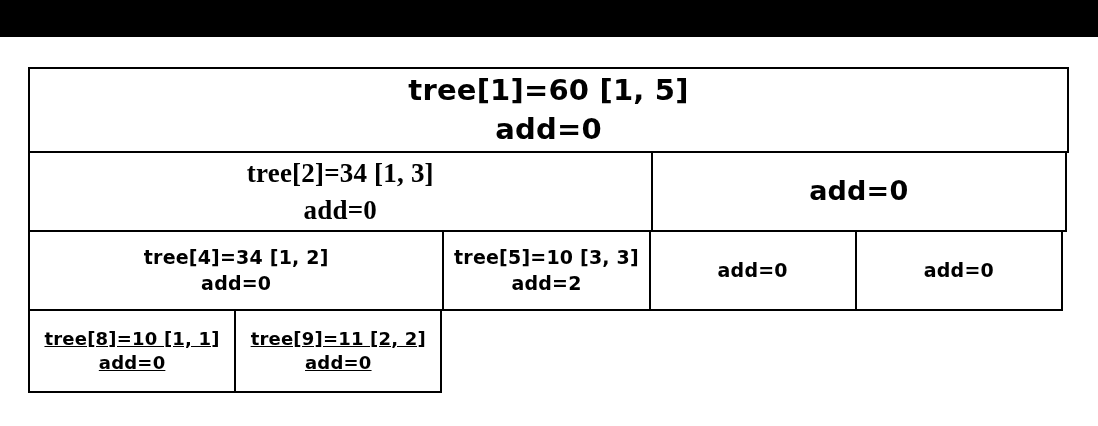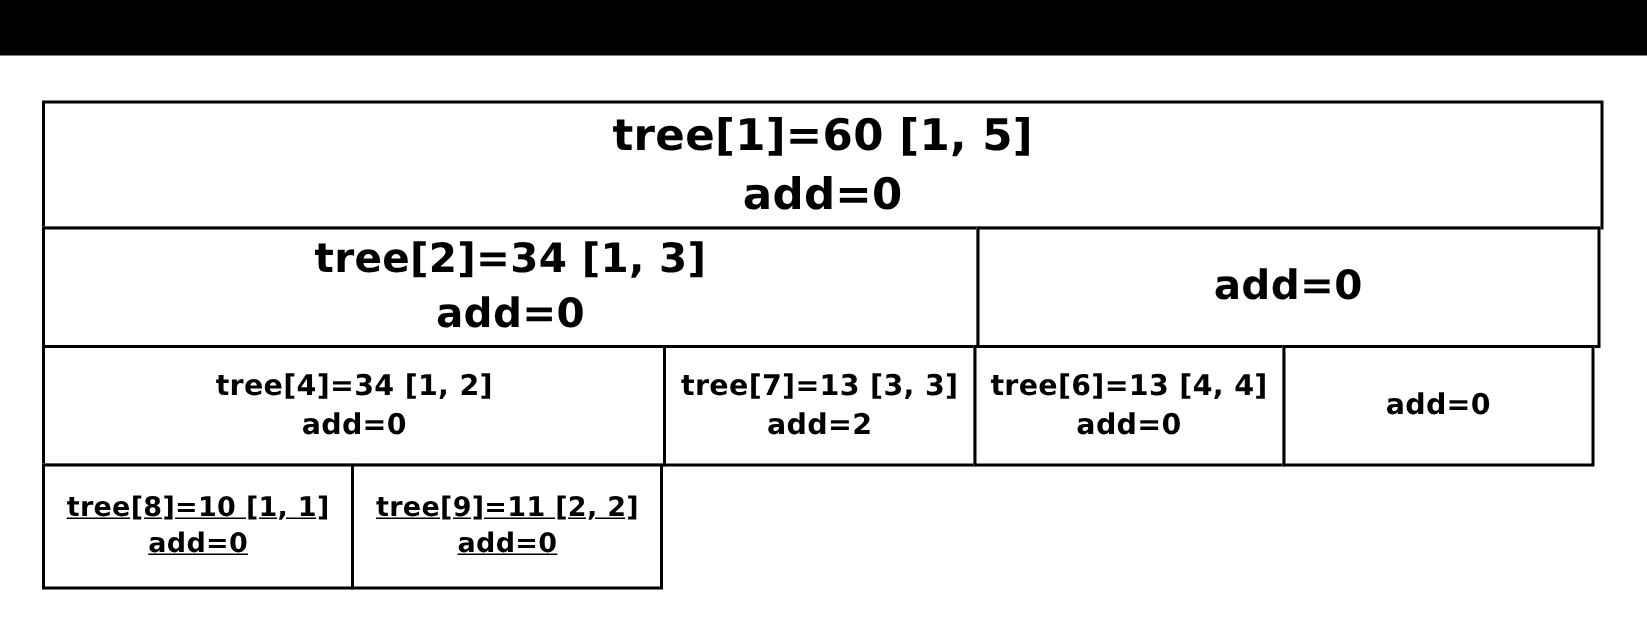--- a/index.html
+++ b/index.html
@@ -46,21 +46,21 @@
     align-items: center;
     text-align: center;
     white-space: nowrap;
     overflow: hidden;
     padding: 2px 4px;
   }
   .cell + .cell {
     margin-left: -2px; 
   }
   .w5 { width: 100%; }
-  .w3 { width: 60%; }
+  .w3 { width: 60%; font-family: Liberation Serif, serif; }
   .w2 { width: 40%; }
   .w1 { width: 20%; }
 
   .row1 { height: 86px; font-size: 29px; }
   .row2 { height: 81px; font-size: 27px; }
   .row3 { height: 81px; font-size: 19px; }
   .row4 { height: 84px; font-size: 18px; text-decoration: underline; }
 
   .l1, .l2 {
     font-weight: bold;
@@ -91,25 +91,24 @@
       <div class="l2">add=0</div>
     </div>
   </div>
 
   <div class="row row3">
     <div class="cell w2">
       <div class="l1">tree[4]=34 [1, 2]</div>
       <div class="l2">add=0</div>
     </div>
     <div class="cell w1">
-      <div class="l1">tree[7]=13 [3, 3]</div>
+      <div class="l1">tree[5]=10 [3, 3]</div>
       <div class="l2">add=2</div>
     </div>
     <div class="cell w1">
-      <div class="l1">tree[6]=13 [4, 4]</div>
       <div class="l2">add=0</div>
     </div>
     <div class="cell w1">
       <div class="l2">add=0</div>
     </div>
   </div>
 
   <div class="row row4">
     <div class="cell w1">
       <div class="l1">tree[8]=10 [1, 1]</div>

